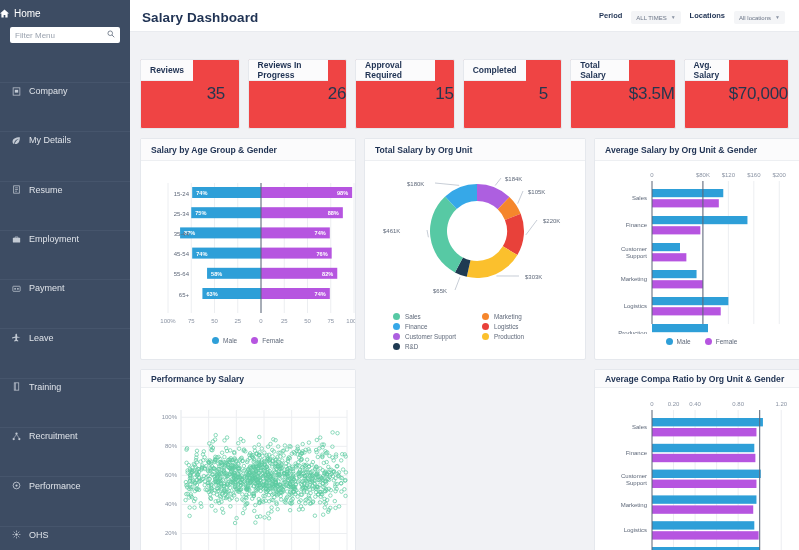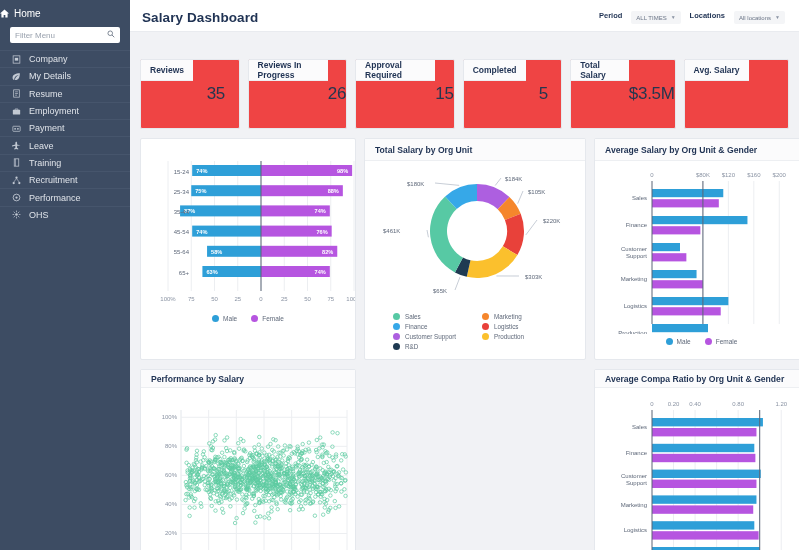--- a/index.html
+++ b/index.html
@@ -29,21 +29,21 @@
   }
   .filter-box input {
     border: 0; outline: 0; flex: 1; font-size: 8px;
     font-family: "Liberation Sans", sans-serif; color: #6b7280;
     background: transparent; min-width: 0;
   }
   .filter-box input::placeholder { color: #9aa2ae; }
   .menu-item {
     display: flex; align-items: center; gap: 7px;
     height: 17.3px; padding-left: 11px;
-    border-top: 1px solid #46556c; color: #dfe3e9; font-size: 9px;
+    border-top: 1px solid #46556c; color: #dfe3e9; font-size: 9px; margin-top: 32px;
   }
   .menu-item .mi-ico {
     width: 11px; height: 11px; display: flex;
     align-items: center; justify-content: center; flex: 0 0 11px;
     color: #c3cad4;
   }
   .menu-item .mi-ico svg { display: block; }
 
   
   .main { flex: 1; height: 550px; overflow: hidden; background: #f1f2f5; }
@@ -276,27 +276,29 @@
       <div class="kpi">
         <div class="kpi-head">Completed</div>
         <div class="kpi-val">5</div>
       </div>
       <div class="kpi wide">
         <div class="kpi-head">Total Salary</div>
         <div class="kpi-val">$3.5M</div>
       </div>
       <div class="kpi wide">
         <div class="kpi-head">Avg. Salary</div>
+        <div class="kpi-val">$70,000</div>
       </div>
     </div>
 
     <div class="charts">
 
       <div class="col" style="width:216px">
         <div class="card" style="height:222px">
+          <div class="card-head">Salary by Age Group &amp; Gender</div>
           <div class="card-body">
             <svg width="214" height="172" viewBox="0 0 214 172">
               <g id="age-grid">
                   <line x1="27" y1="22" x2="27" y2="152" class="grid-line"></line>
                   <line x1="50.25" y1="22" x2="50.25" y2="152" class="grid-line"></line>
                   <line x1="73.5" y1="22" x2="73.5" y2="152" class="grid-line"></line>
                   <line x1="96.75" y1="22" x2="96.75" y2="152" class="grid-line"></line>
                   <line x1="120" y1="22" x2="120" y2="152" class="grid-line"></line>
                   <line x1="143.25" y1="22" x2="143.25" y2="152" class="grid-line"></line>
                   <line x1="166.5" y1="22" x2="166.5" y2="152" class="grid-line"></line>

